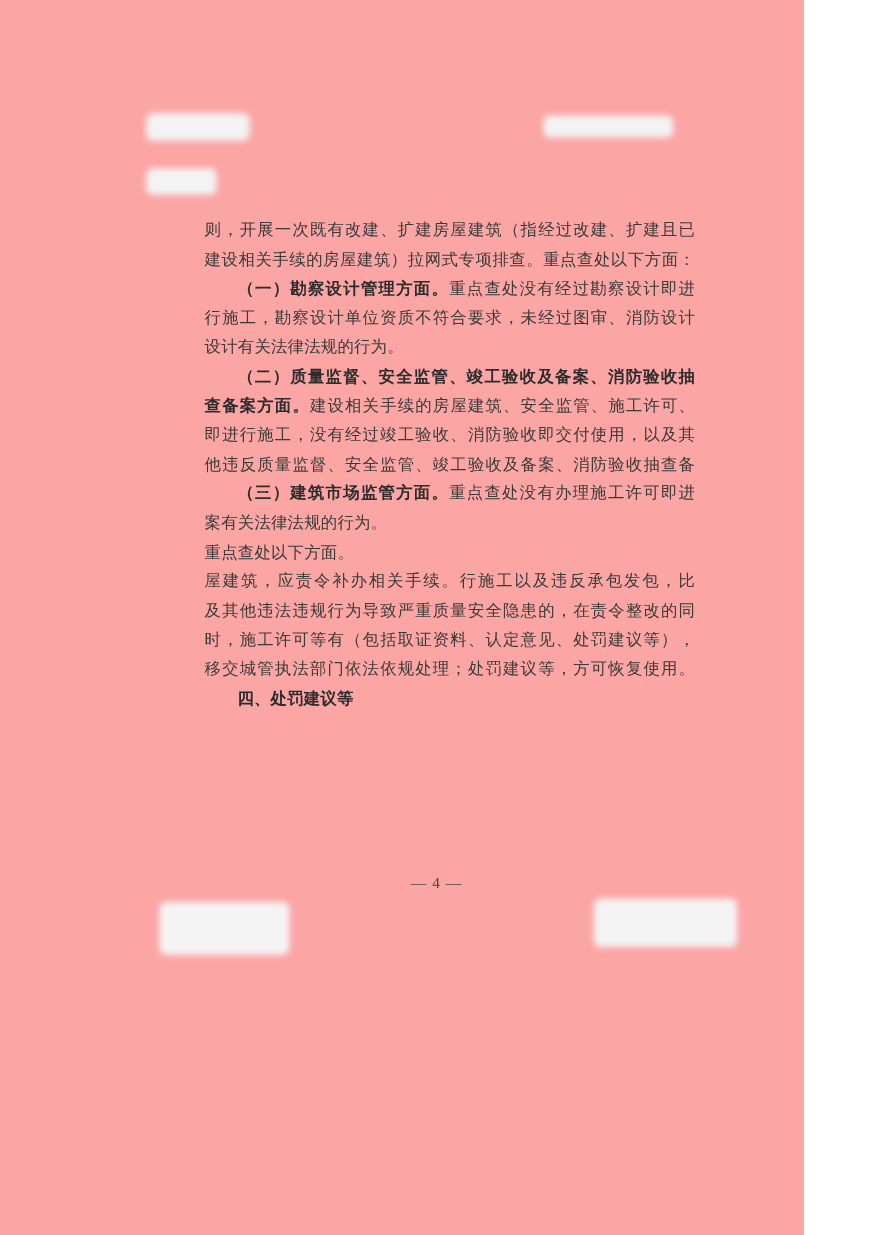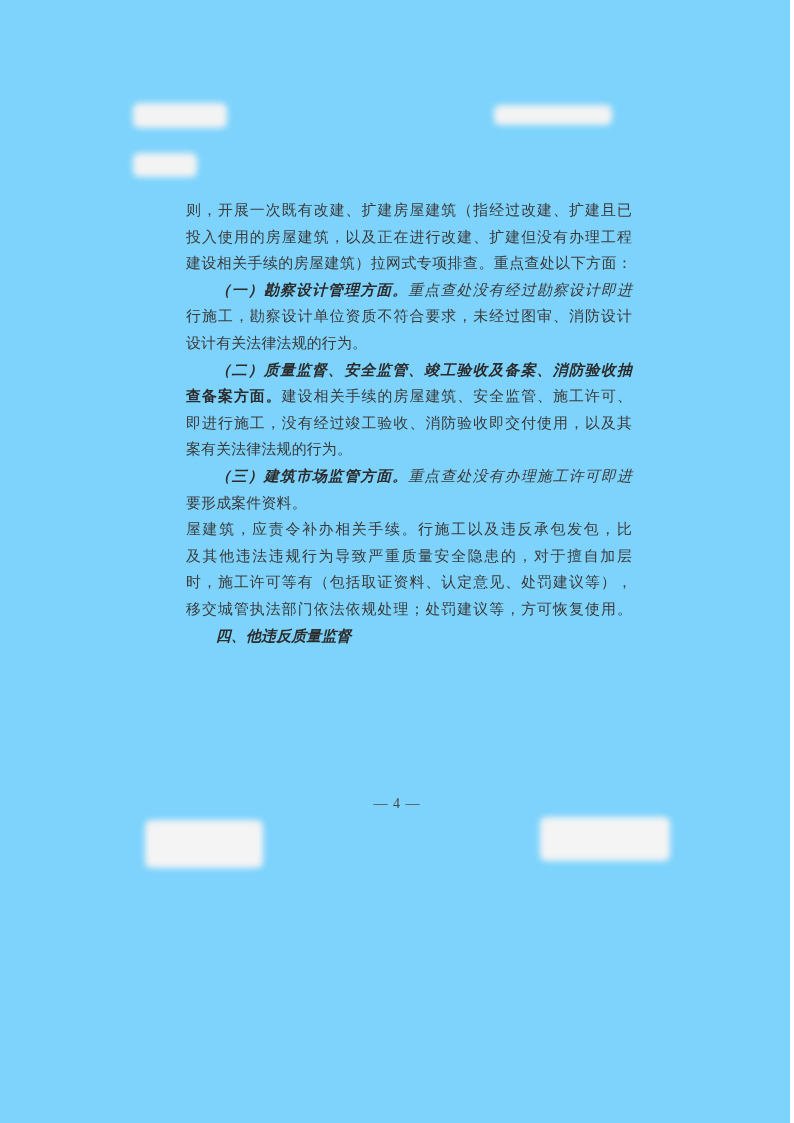--- a/index.html
+++ b/index.html
@@ -2,23 +2,23 @@
 <html lang="zh"><head>
 <meta charset="utf-8">
 <style>
   html, body {
     margin: 0;
     padding: 0;
     background: #ffffff;
   }
   .page {
     position: relative;
-    width: 790px;
+    width: 731px;
     height: 1123px;
-    background: #7dd3fc;
+    background: #fca5a5;
     overflow: hidden;
     font-family: "Liberation Serif", "DejaVu Serif", serif;
   }
   
   .smudge {
     position: absolute;
     background: #f3f3f3;
     filter: blur(3px);
     border-radius: 6px;
   }
@@ -44,21 +44,20 @@
   .line.just {
     text-align: justify;
     text-align-last: justify;
   }
   .line.short {
     text-align: left;
     text-align-last: left;
   }
   .line.indent {
     text-indent: 2em;
-    font-style: italic;
   }
   .seg.bold {
     font-weight: bold;
     color: #2c2c2c;
     font-family: "Liberation Sans", "DejaVu Sans", sans-serif;
   }
   .page-number {
     position: absolute;
     top: 796px;
     left: 0;
@@ -75,32 +74,32 @@
 
 <div class="page">
   <div class="smudge s1"></div>
   <div class="smudge s2"></div>
   <div class="smudge s3"></div>
   <div class="smudge s4"></div>
   <div class="smudge s5"></div>
 
   <div class="content">
       <div class="line just"><span class="seg">则，开展一次既有改建、扩建房屋建筑（指经过改建、扩建且已</span></div>
-      <div class="line just"><span class="seg">投入使用的房屋建筑，以及正在进行改建、扩建但没有办理工程</span></div>
       <div class="line just"><span class="seg">建设相关手续的房屋建筑）拉网式专项排查。重点查处以下方面：</span></div>
       <div class="line just indent"><span class="seg bold">（一）勘察设计管理方面。</span><span class="seg">重点查处没有经过勘察设计即进</span></div>
       <div class="line just"><span class="seg">行施工，勘察设计单位资质不符合要求，未经过图审、消防设计</span></div>
       <div class="line short"><span class="seg">设计有关法律法规的行为。</span></div>
       <div class="line just indent"><span class="seg bold">（二）质量监督、安全监管、竣工验收及备案、消防验收抽</span></div>
       <div class="line just"><span class="seg bold">查备案方面。</span><span class="seg">建设相关手续的房屋建筑、安全监管、施工许可、</span></div>
       <div class="line just"><span class="seg">即进行施工，没有经过竣工验收、消防验收即交付使用，以及其</span></div>
+      <div class="line just"><span class="seg">他违反质量监督、安全监管、竣工验收及备案、消防验收抽查备</span></div>
+      <div class="line just indent"><span class="seg bold">（三）建筑市场监管方面。</span><span class="seg">重点查处没有办理施工许可即进</span></div>
       <div class="line short"><span class="seg">案有关法律法规的行为。</span></div>
-      <div class="line just indent"><span class="seg bold">（三）建筑市场监管方面。</span><span class="seg">重点查处没有办理施工许可即进</span></div>
-      <div class="line short"><span class="seg">要形成案件资料。</span></div>
+      <div class="line short"><span class="seg">重点查处以下方面。</span></div>
       <div class="line just"><span class="seg">屋建筑，应责令补办相关手续。行施工以及违反承包发包，比</span></div>
-      <div class="line just"><span class="seg">及其他违法违规行为导致严重质量安全隐患的，对于擅自加层</span></div>
+      <div class="line just"><span class="seg">及其他违法违规行为导致严重质量安全隐患的，在责令整改的同</span></div>
       <div class="line just"><span class="seg">时，施工许可等有（包括取证资料、认定意见、处罚建议等），</span></div>
       <div class="line just"><span class="seg">移交城管执法部门依法依规处理；处罚建议等，方可恢复使用。</span></div>
-      <div class="line short indent"><span class="seg bold">四、他违反质量监督</span></div>
+      <div class="line short indent"><span class="seg bold">四、处罚建议等</span></div>
     </div>
 
   <div class="page-number">— 4 —</div>
 </div>
 
 </body></html>

